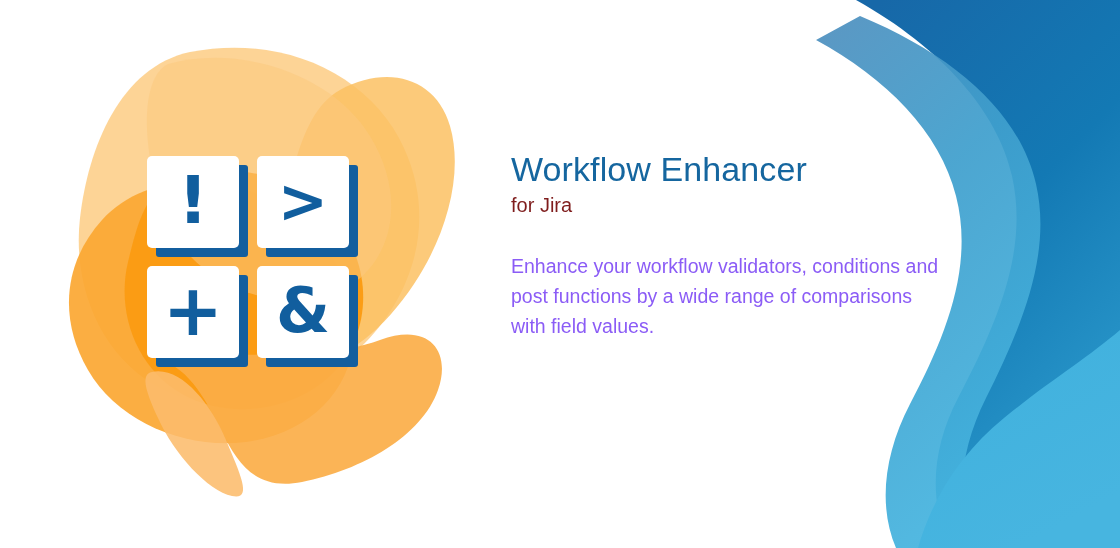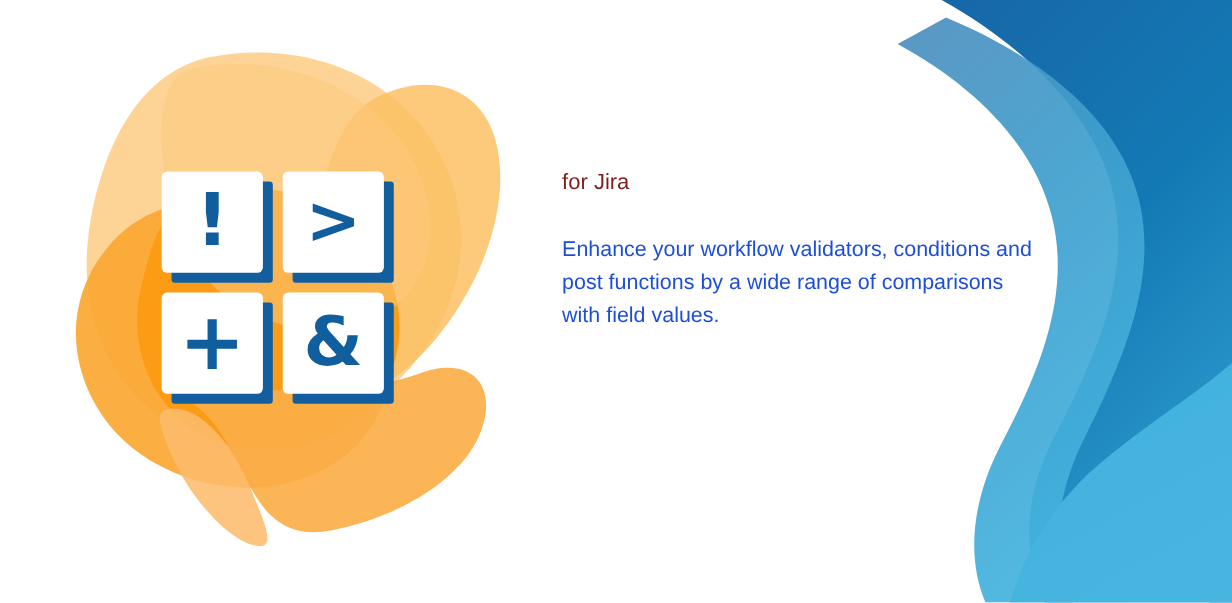--- a/index.html
+++ b/index.html
@@ -111,21 +111,21 @@
     font-size: 20px;
     font-weight: 400;
     color: #7f1d1d;
     margin: 4px 0 0 0;
     line-height: 1.2;
   }
   #description {
     margin: 34px 0 0 0;
     font-size: 19.5px;
     line-height: 1.54;
-    color: #1d4ed8;
+    color: #8b5cf6;
     font-weight: 400;
     max-width: 440px;
   }
 </style>
 </head>
 <body>
 
 <div id="banner">
 
   <div id="logo-art">
@@ -186,20 +186,21 @@
         <div class="tile-shadow"></div>
         <div class="tile-face">
           <span class="tile-glyph g-amp">&amp;</span>
         </div>
       </div>
 
     </div>
   </div>
 
   <div id="copy">
+    <h1 id="title">Workflow Enhancer</h1>
     <div id="subtitle">for Jira</div>
     <p id="description">Enhance your workflow validators, conditions and post functions by a wide range of comparisons with field values.</p>
   </div>
 
   <svg id="waves" viewBox="0 0 320 548" preserveAspectRatio="none" aria-hidden="true">
     <defs>
       <linearGradient id="gNavy" x1="0" y1="0" x2="0.3" y2="1">
         <stop offset="0" stop-color="#20519a"></stop>
         <stop offset="0.55" stop-color="#1b5596"></stop>
         <stop offset="1" stop-color="#1e7fae"></stop>

